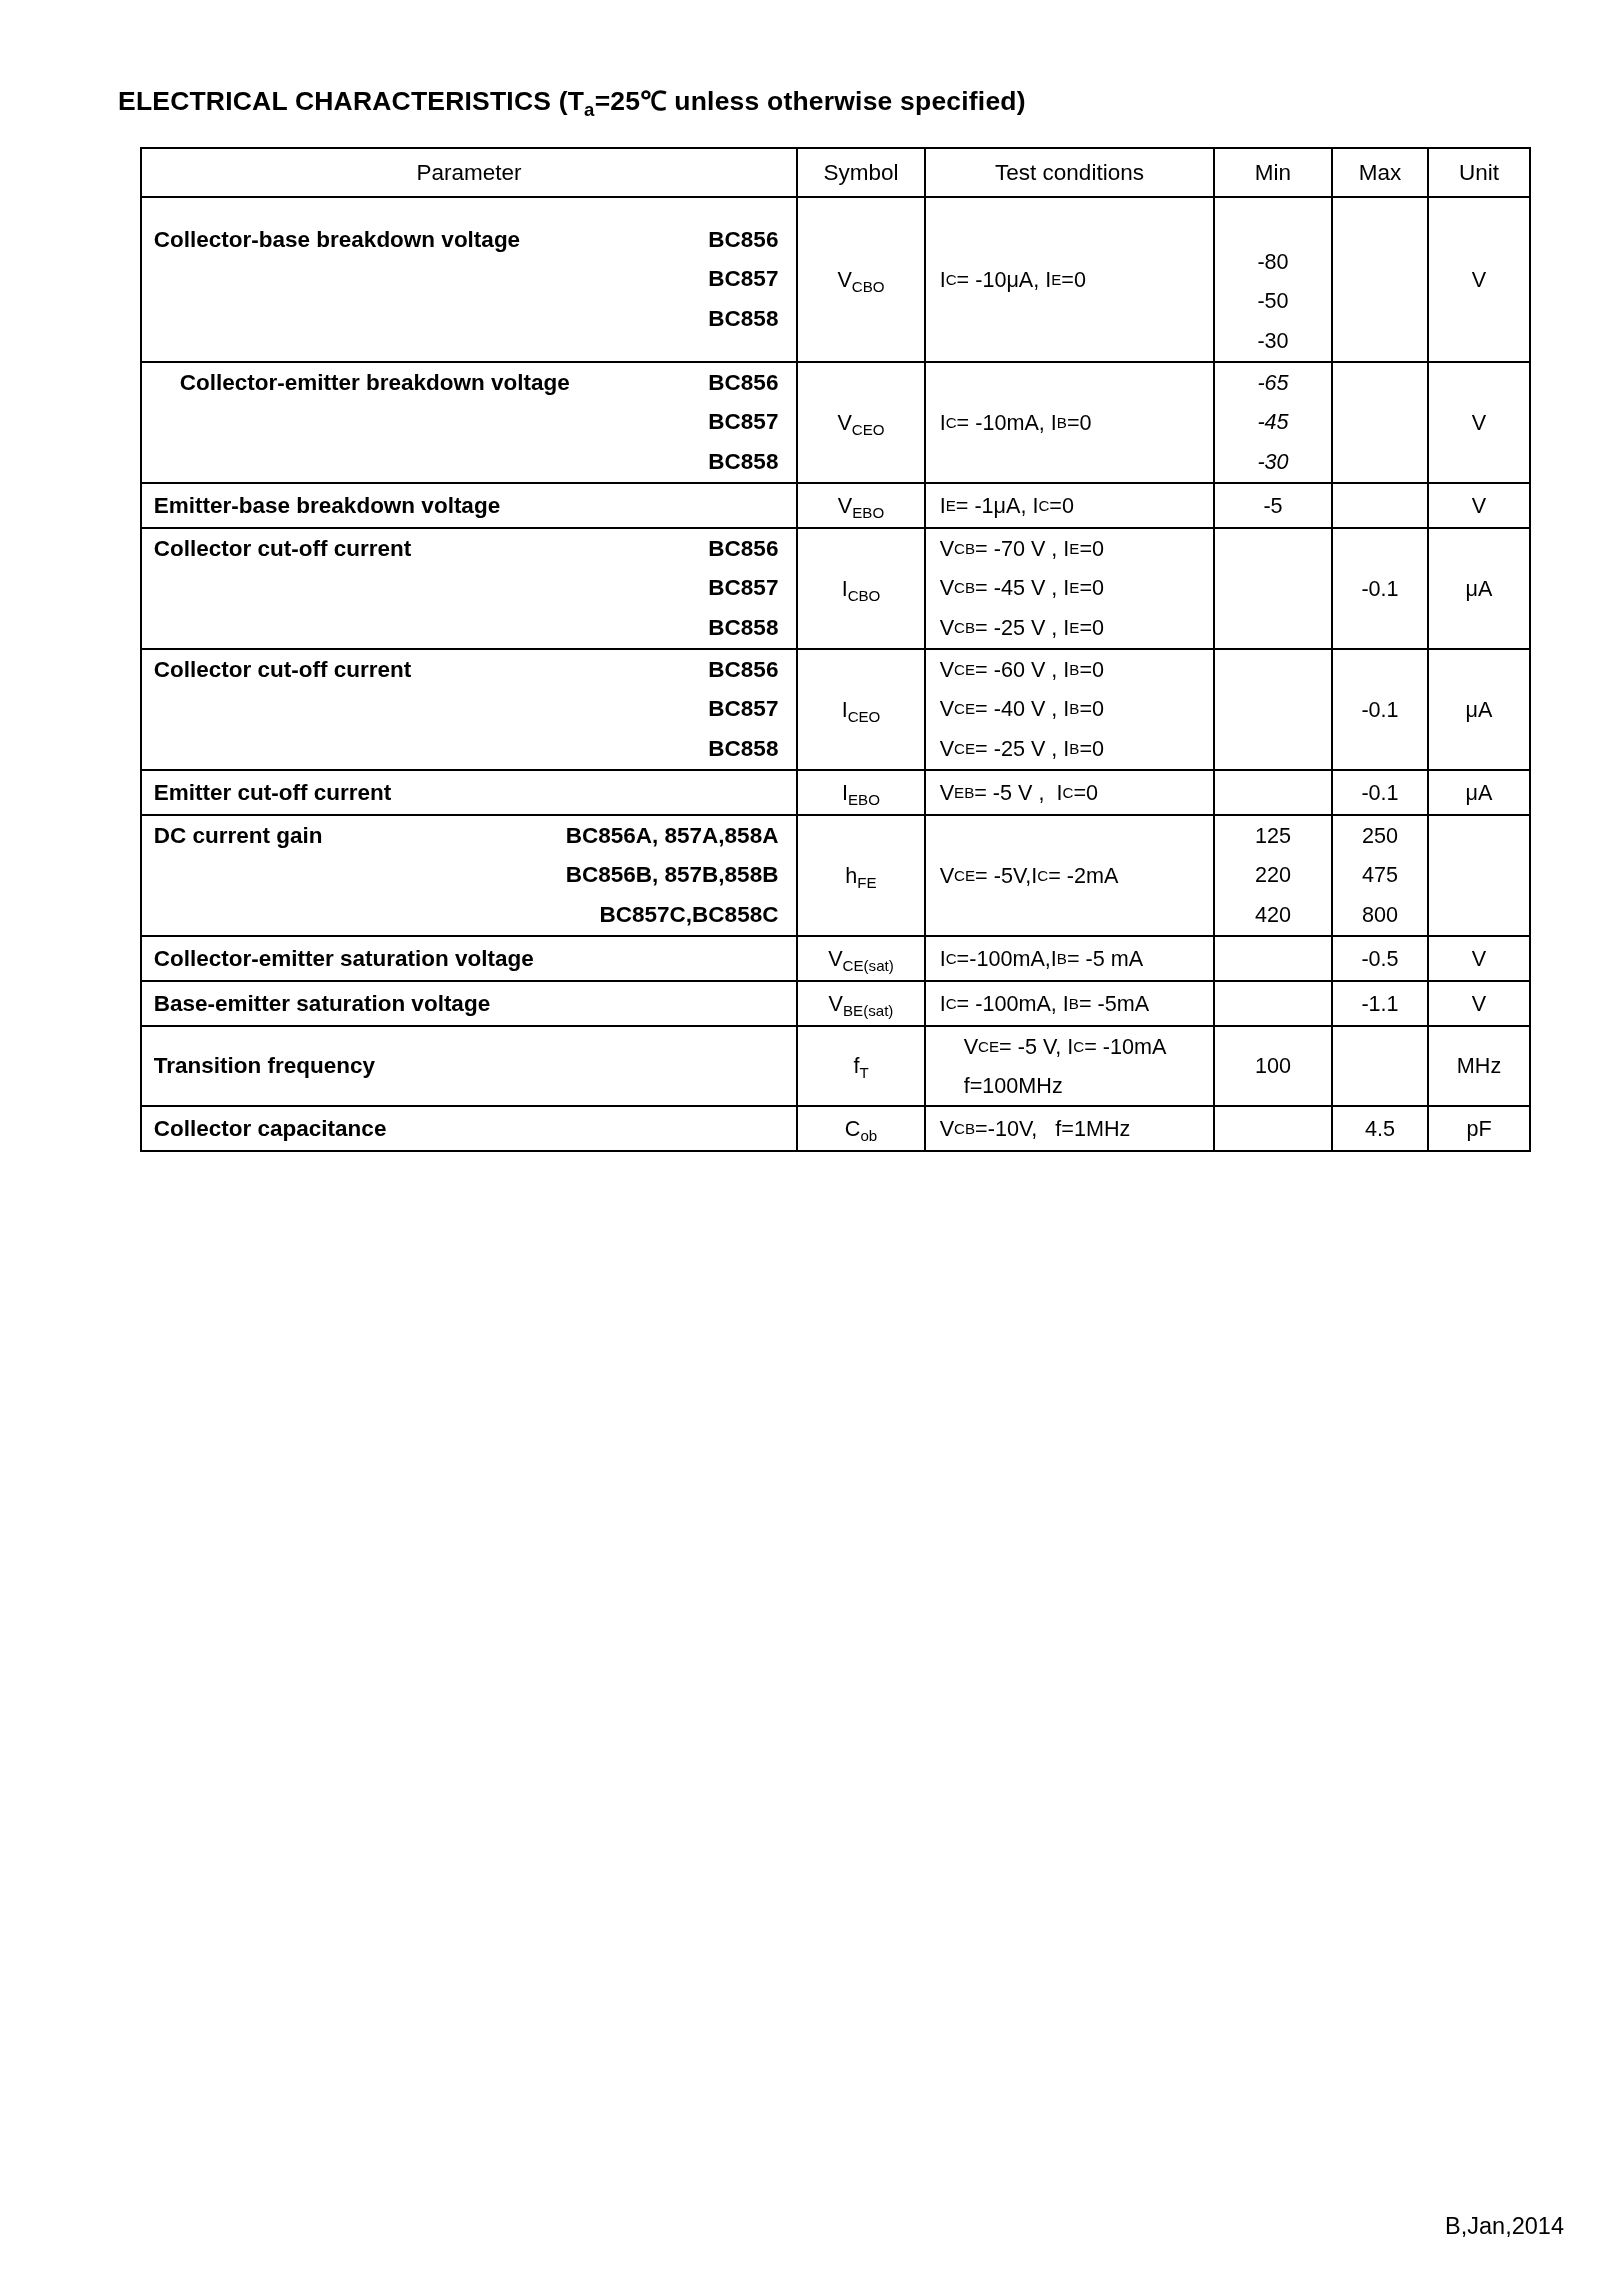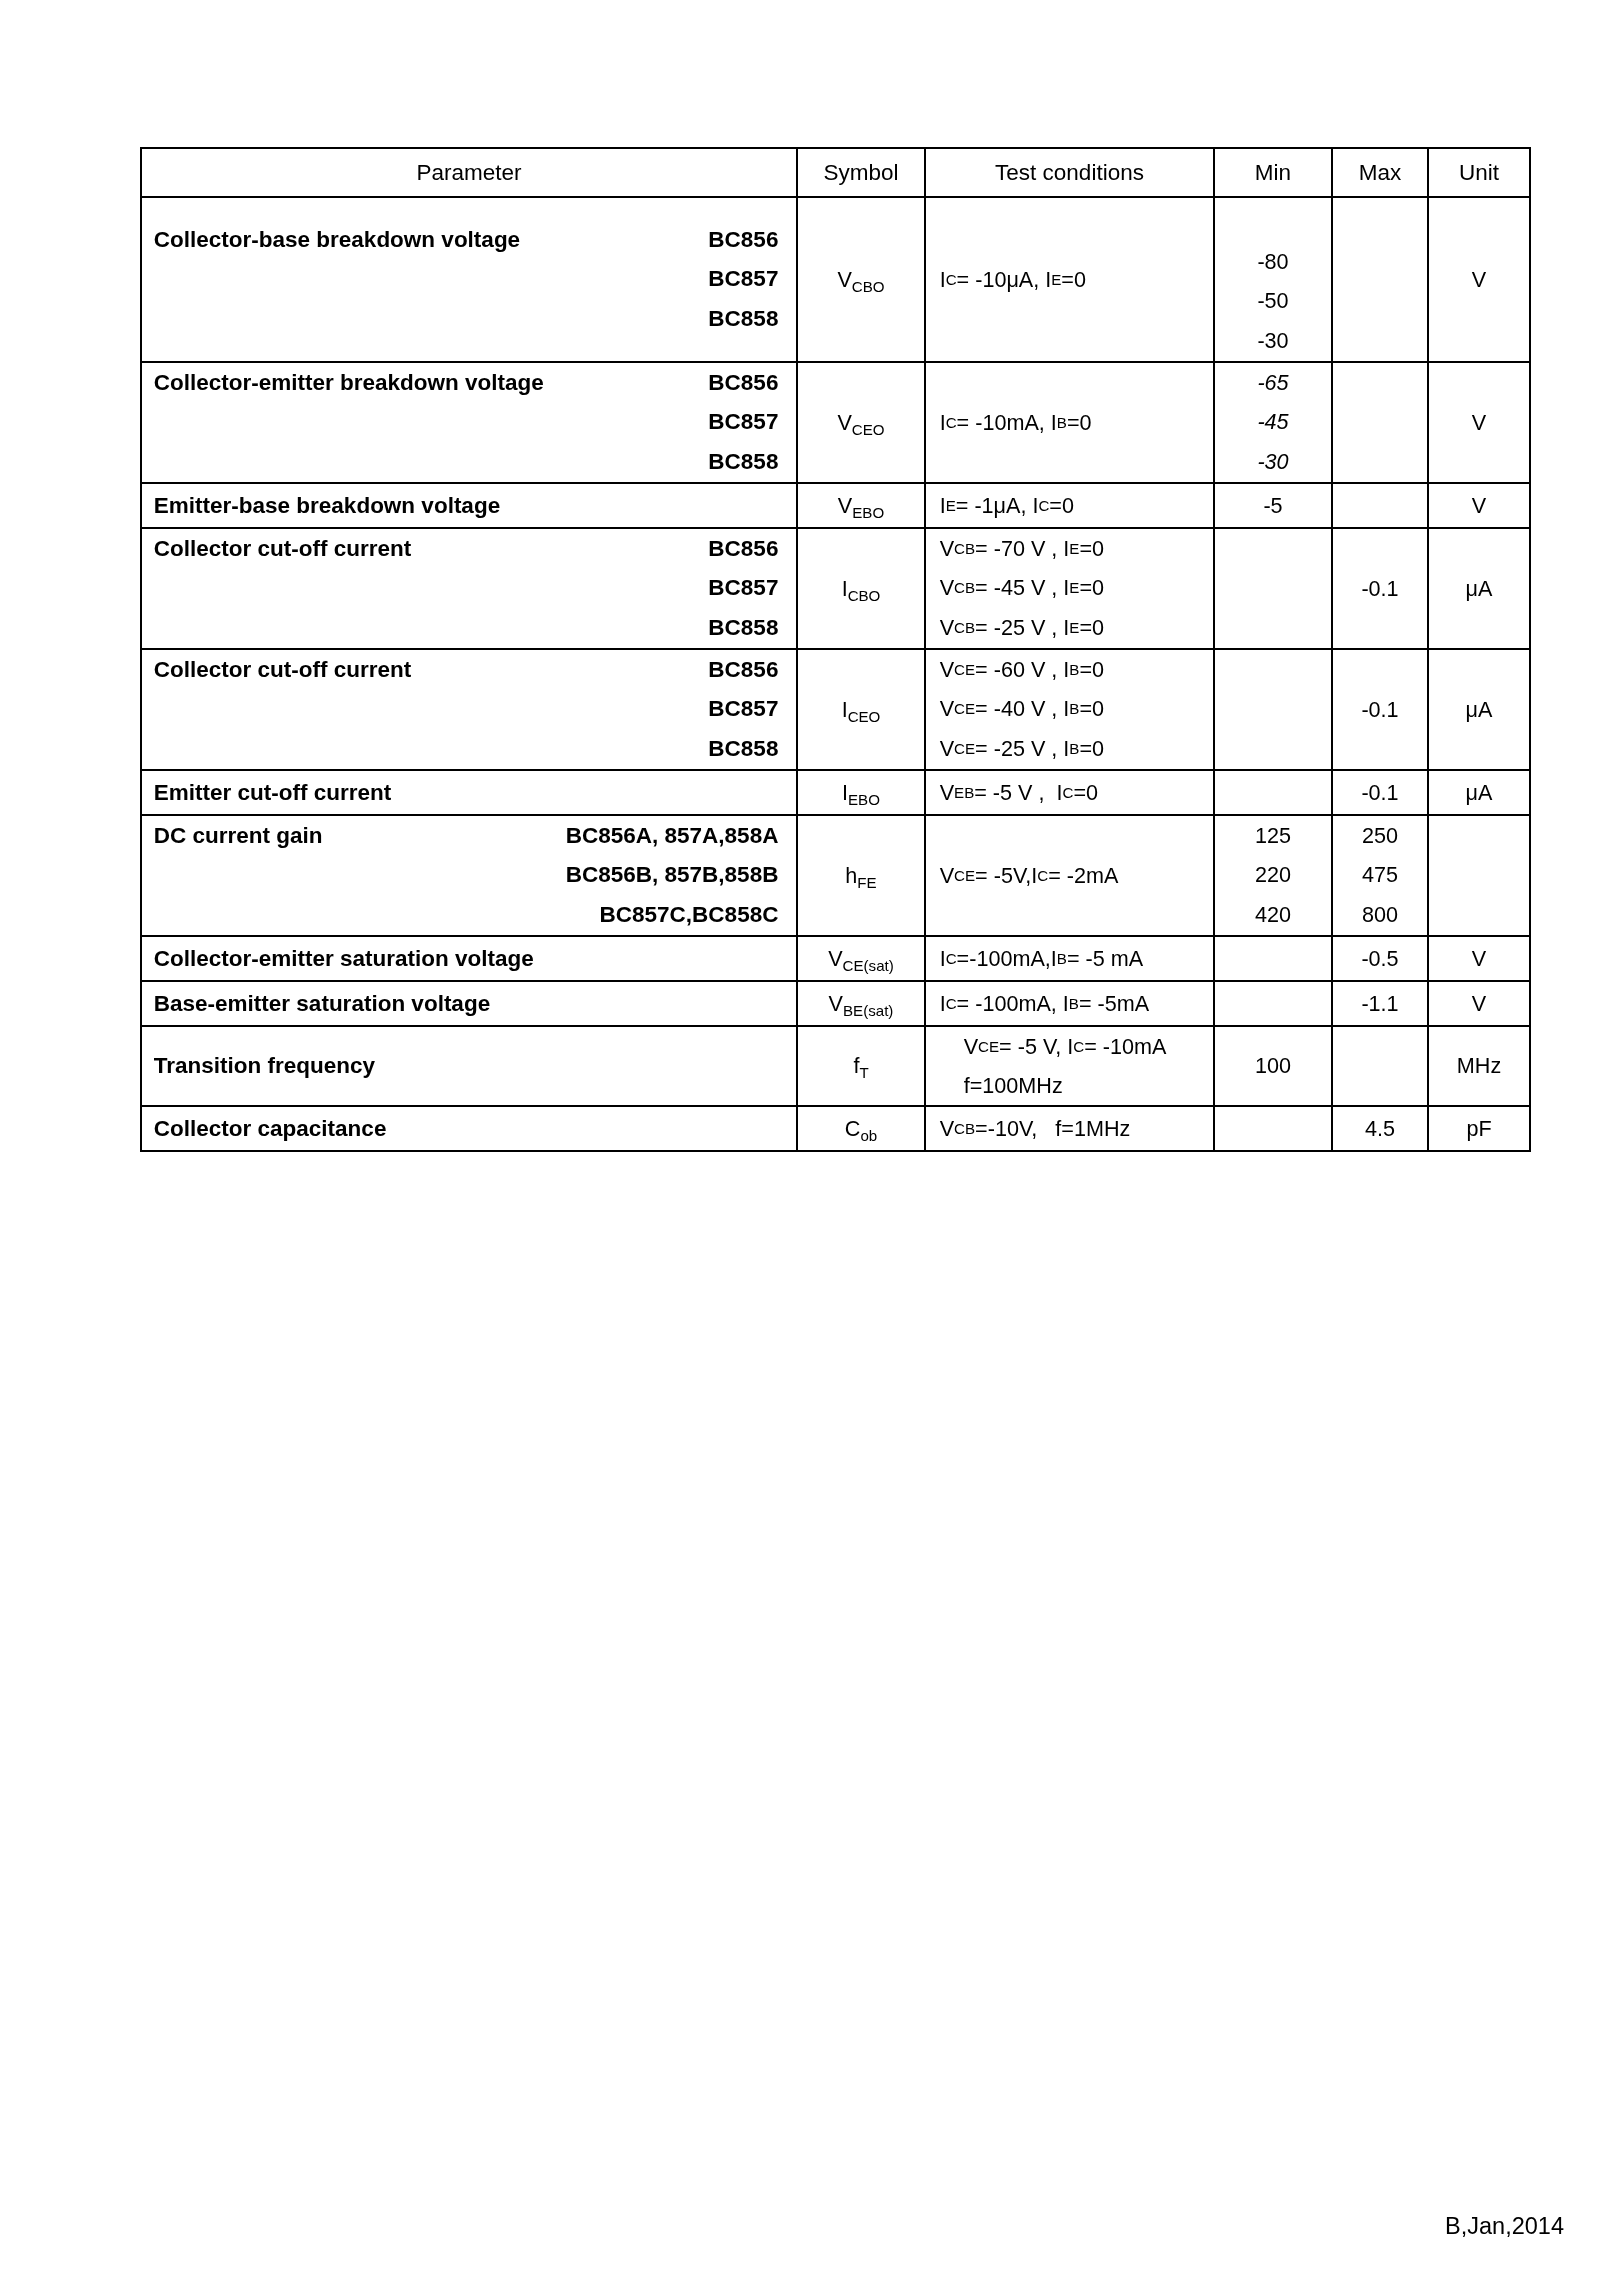--- a/index.html
+++ b/index.html
@@ -46,20 +46,21 @@
   }
   .unit-text { font-size:21.6px; }
   .footer {
     position:absolute; right:56px; top:2213px; font-size:23.5px;
   }
 </style>
 </head>
 <body>
 
 <div class="page">
+  <h1 class="title">ELECTRICAL CHARACTERISTICS (T<sub>a</sub>=25℃ unless otherwise specified)</h1>
 
   <table class="spec-table">
     <colgroup>
       <col style="width:656px">
       <col style="width:128px">
       <col style="width:289px">
       <col style="width:118px">
       <col style="width:96px">
       <col style="width:102px">
     </colgroup>
@@ -112,21 +113,21 @@
             <div class="cellbox grid" style="grid-template-rows: repeat(1, 1fr);"></div>
           </td>
           <td class="unit-cell">
             <div class="cellbox center">
               <span class="unit-text">V</span>
             </div>
           </td>
         </tr>
         <tr class="lines-3">
           <td class="param-cell">
-            <div class="cellbox param-box grid" style="grid-template-rows: repeat(3, 1fr);">
+            <div class="cellbox param-box grid" style="grid-template-rows: repeat(3, 1fr); padding-left: 26px;">
               <div class="param-line">
                 <span class="param-name">Collector-emitter breakdown voltage</span>
                 <span class="device-name">BC856</span>
               </div>
               <div class="param-line">
                 <span class="param-name"></span>
                 <span class="device-name">BC857</span>
               </div>
               <div class="param-line">
                 <span class="param-name"></span>

